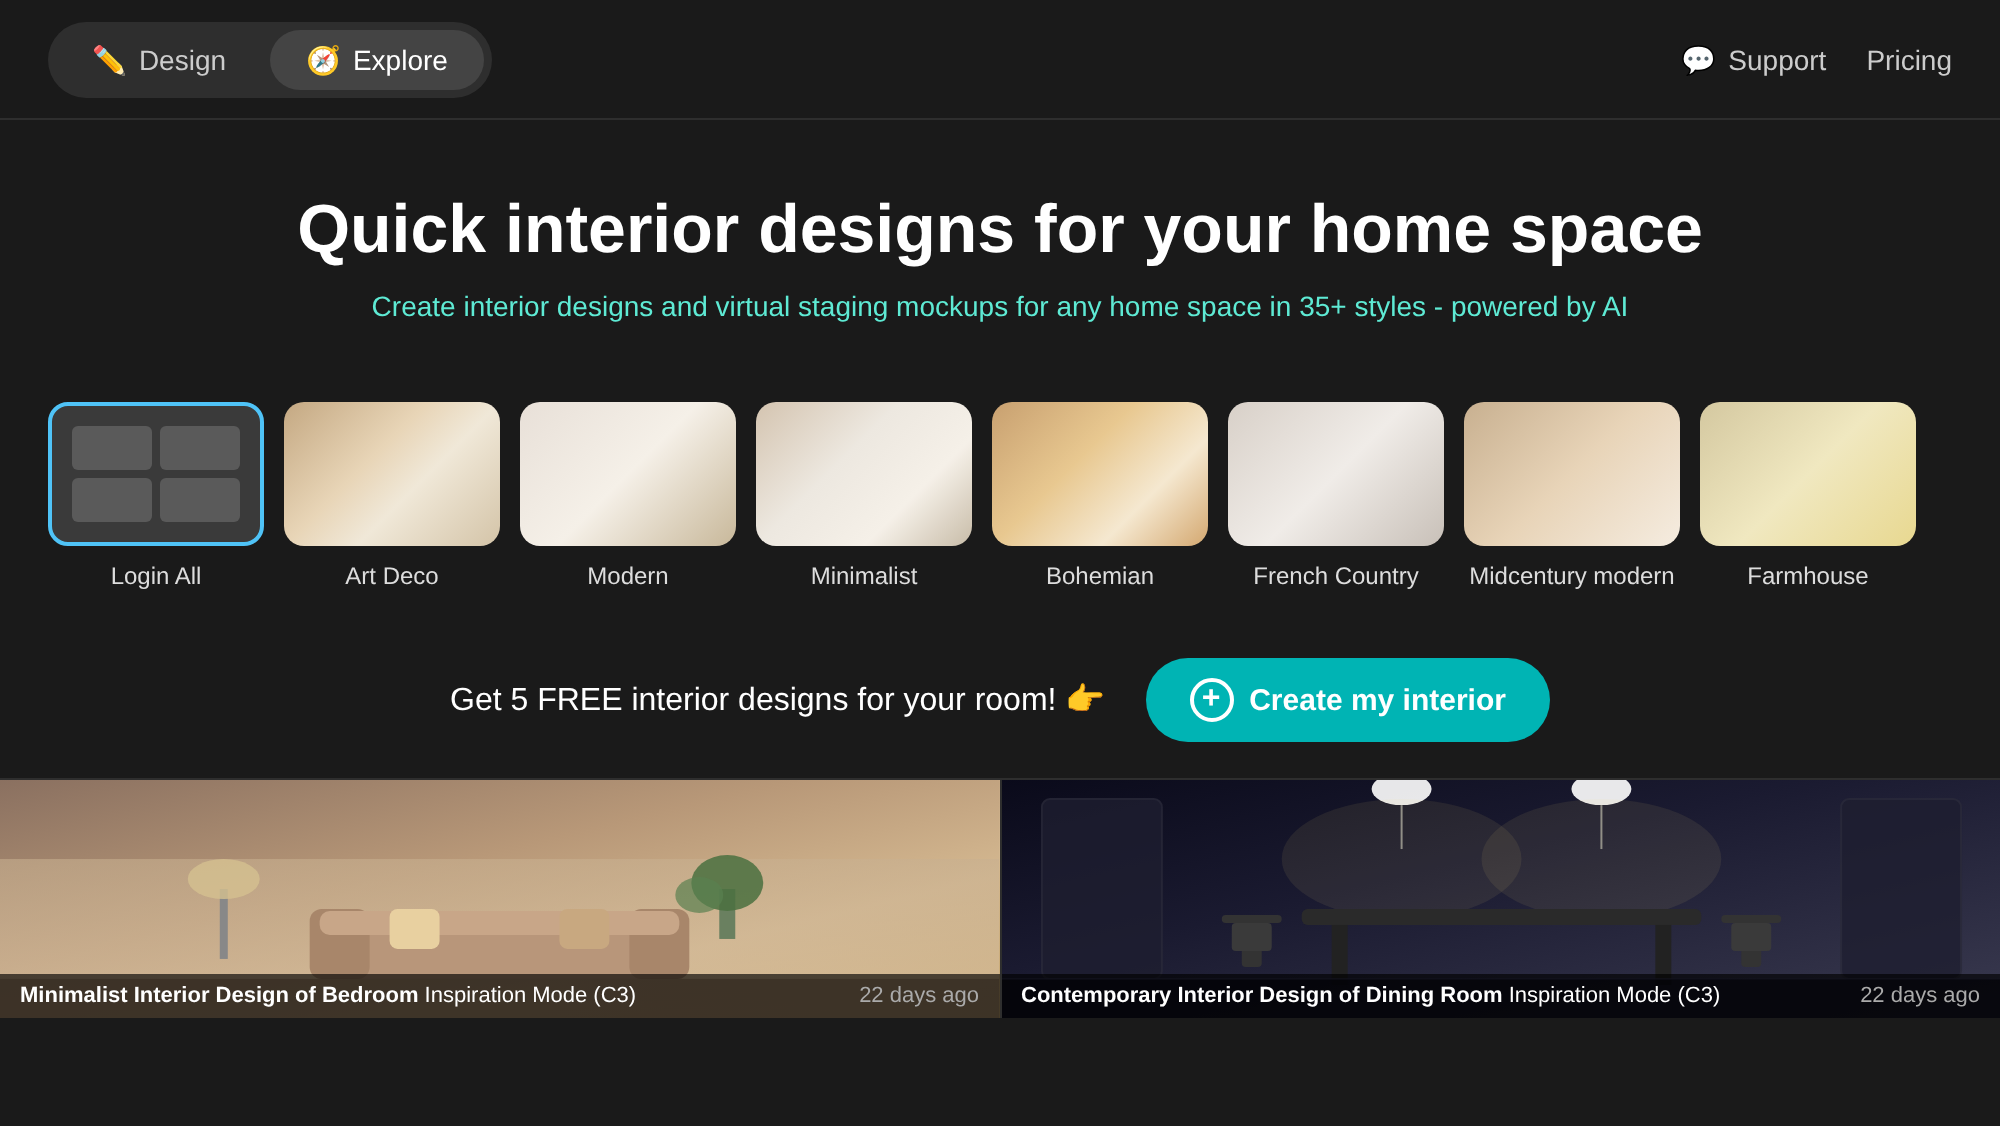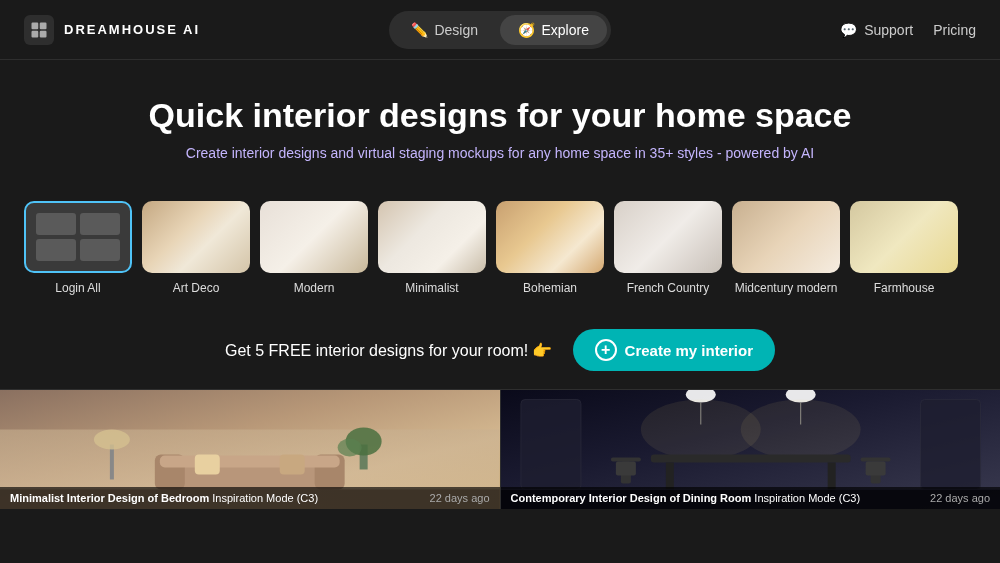--- a/index.html
+++ b/index.html
@@ -95,21 +95,21 @@
       padding: 36px 20px 40px;
     }
     .hero h1 {
       font-size: 34px;
       font-weight: 700;
       color: #fff;
       margin-bottom: 10px;
     }
     .hero p {
       font-size: 14px;
-      color: #c4b5fd;
+      color: #5eead4;
     }
 
     
     .style-row {
       display: flex;
       gap: 10px;
       padding: 0 24px;
       align-items: flex-start;
       overflow: hidden;
     }
@@ -251,31 +251,20 @@
     }
     .gallery-time {
       font-size: 11px;
       color: #aaa;
     }
   </style>
 </head>
 <body>
 
 <nav class="navbar">
-  <div class="logo-area">
-    <div class="logo-icon">
-      <svg width="18" height="18" viewBox="0 0 24 24" fill="none">
-        <rect x="2" y="2" width="9" height="9" rx="1.5" fill="#aaa"></rect>
-        <rect x="13" y="2" width="9" height="9" rx="1.5" fill="#aaa"></rect>
-        <rect x="2" y="13" width="9" height="9" rx="1.5" fill="#aaa"></rect>
-        <rect x="13" y="13" width="9" height="9" rx="1.5" fill="#aaa"></rect>
-      </svg>
-    </div>
-    <span class="logo-text">DREAMHOUSE AI</span>
-  </div>
 
   <div class="nav-tabs">
     <div class="nav-tab">
       <span>✏️</span>
       <span>Design</span>
     </div>
     <div class="nav-tab active">
       <span>🧭</span>
       <span>Explore</span>
     </div>

